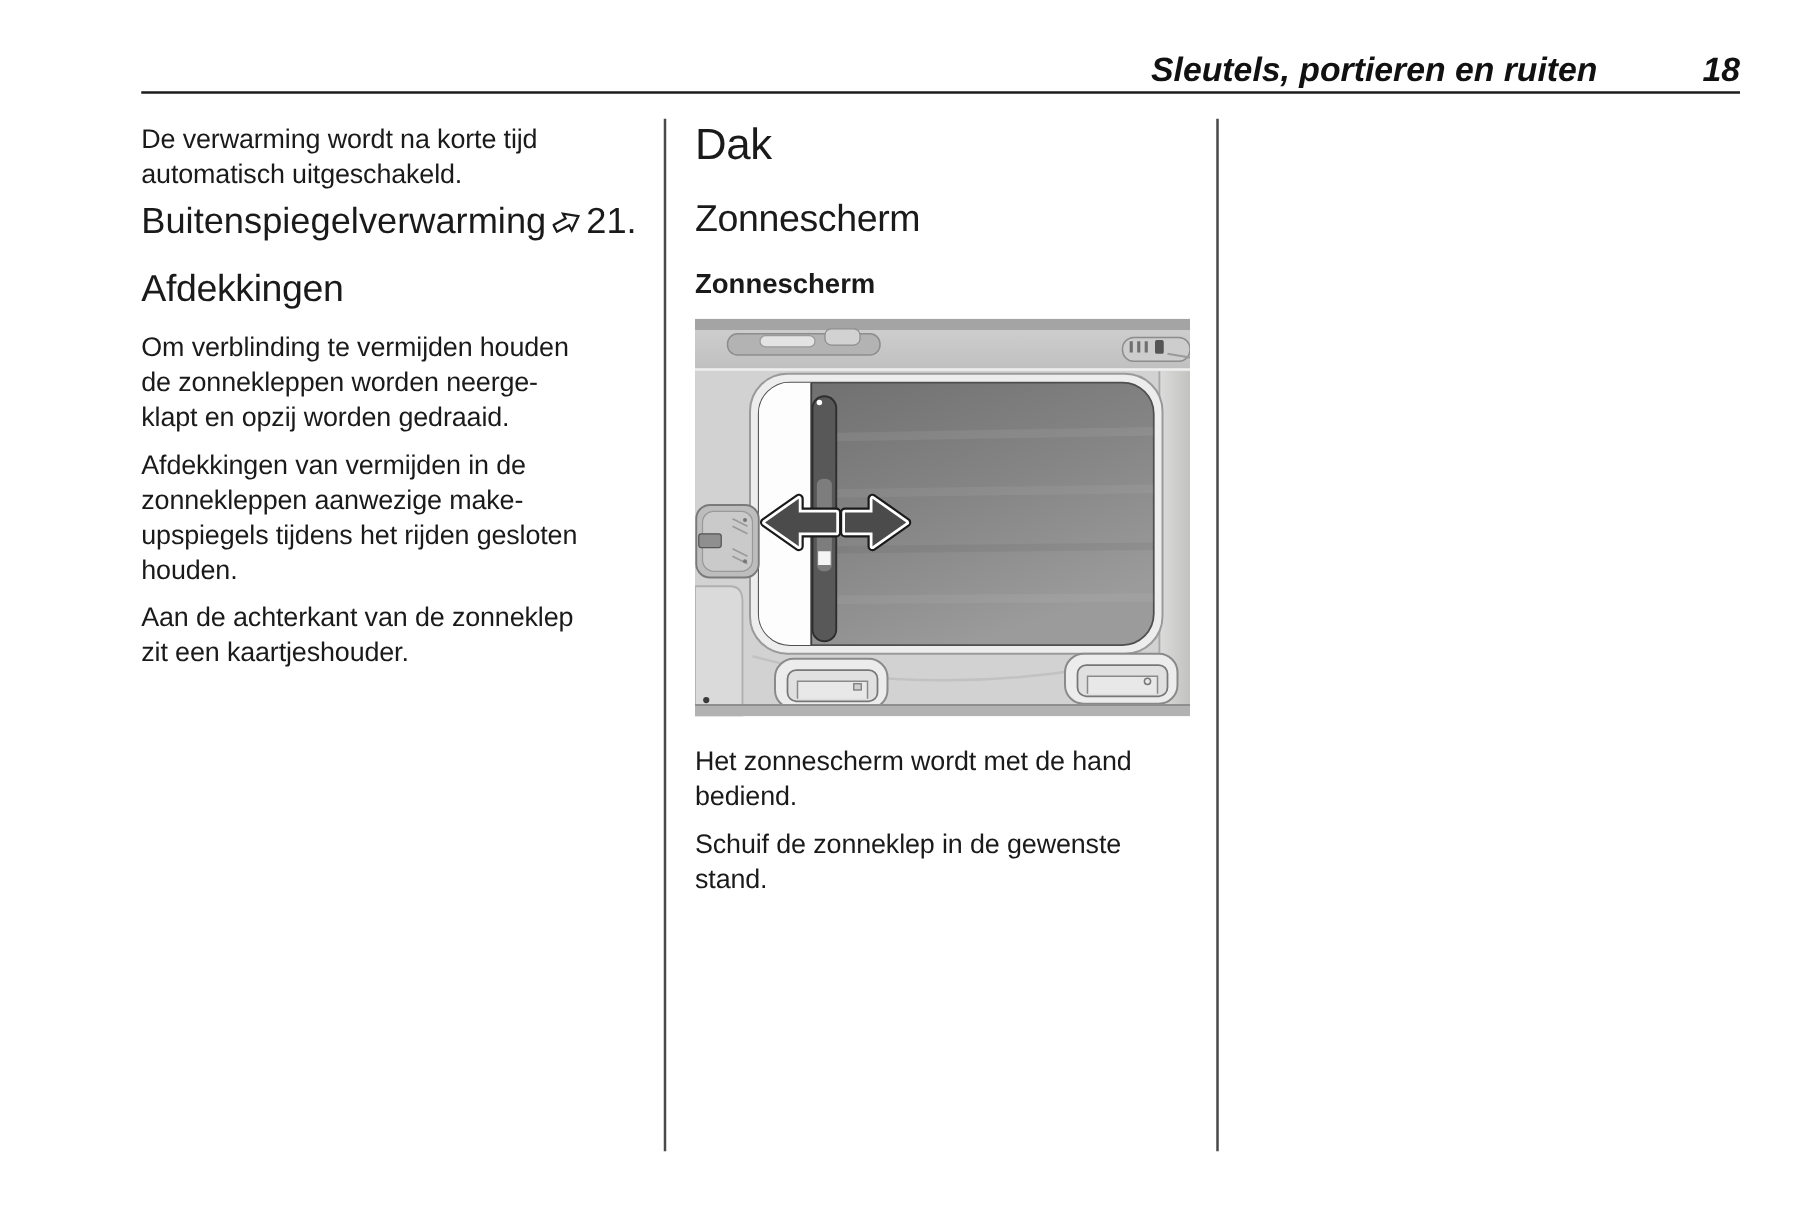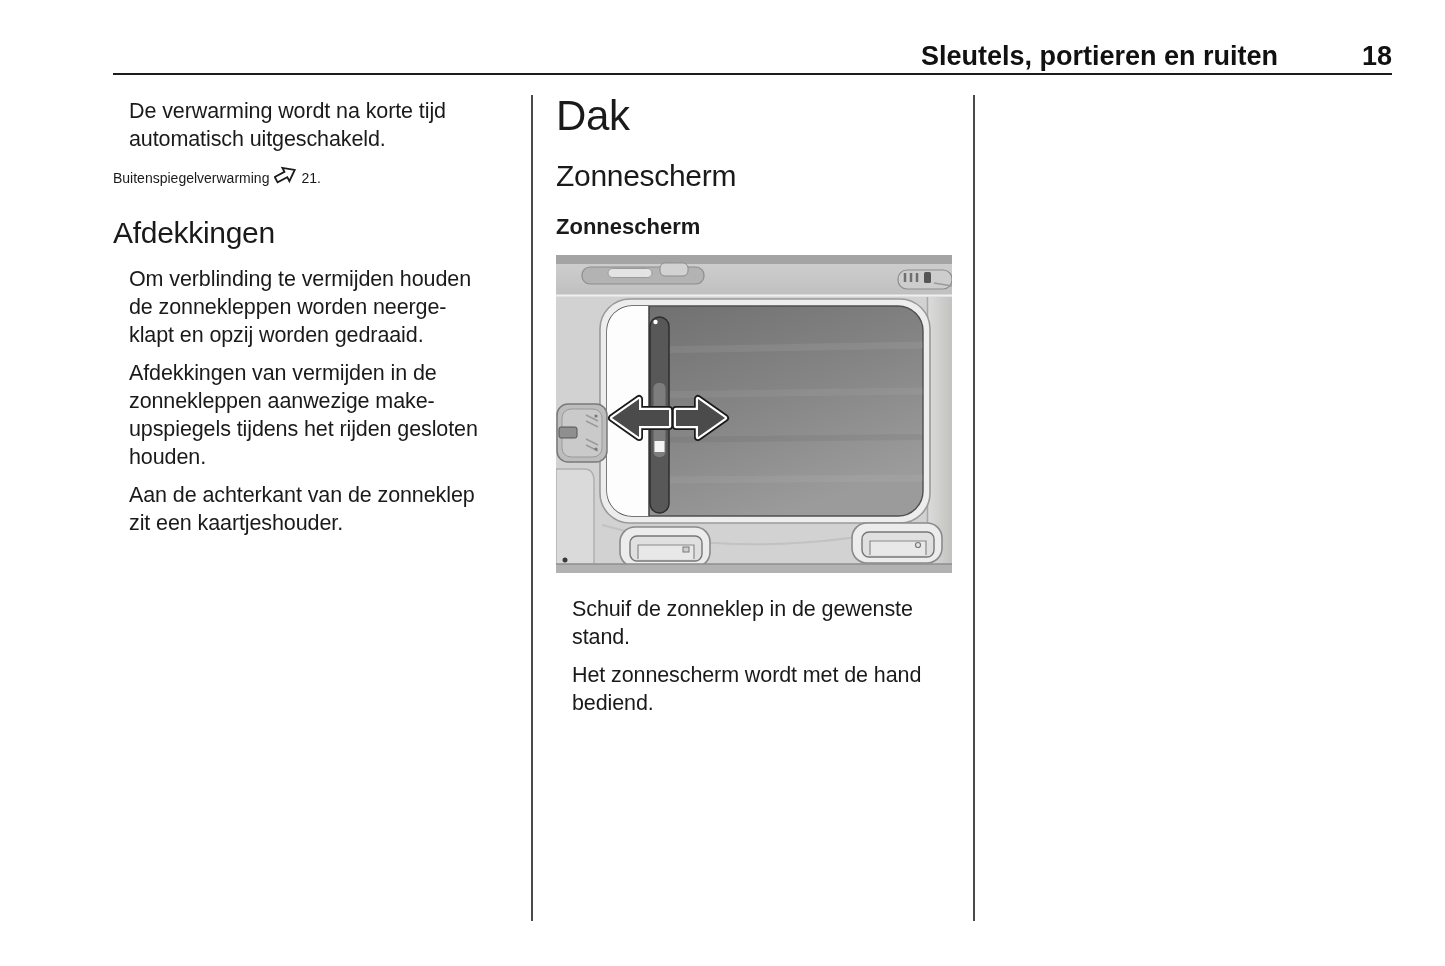--- a/index.html
+++ b/index.html
@@ -5,43 +5,43 @@
   * { box-sizing: border-box; }
   html,body { margin:0; padding:0; background:#ffffff; }
   .page {
     position:relative; width:1445px; height:966px; background:#ffffff;
     font-family:"Liberation Sans", sans-serif; color:#1a1a1a; overflow:hidden;
   }
   
   .running-header {
     position:absolute; top:41px; left:113px; width:1279px;
     display:flex; justify-content:flex-end; align-items:center; gap:84px;
-    font-weight:bold; font-size:27px; line-height:30px; color:#111;
+    font-weight:bold; font-size:27px; line-height:30px; color:#111;font-style:italic;
   }
   .header-rule { position:absolute; top:73px; left:113px; width:1279px; height:2px; background:#1c1c1c; }
 
   
   .col-divider { position:absolute; top:95px; width:2px; height:826px; background:#4a4a4a; }
   .col-divider.first  { left:531px; }
   .col-divider.second { left:973px; }
 
   
   .col { position:absolute; top:97px; }
   .col-left   { left:113px; width:412px; }
   .col-middle { left:556px; width:400px; }
   .col-right  { left:996px; width:396px; }
 
   .body-text {
-    font-size:21.5px; line-height:28px; margin:0 0 10px 16px;
+    font-size:21.5px; line-height:28px; margin:0 0 10px 0;
     white-space:pre; letter-spacing:-0.1px; color:#1a1a1a;
   }
-  .cross-ref { font-size:14px; line-height:28px; margin:0 0 10px 0; }
+  .cross-ref { font-size:29px; line-height:28px; margin:0 0 10px 0; }
   .ref-arrow-icon { display:inline-block; vertical-align:-4px; margin:0 3px 0 5px; }
 
-  .h-chapter  { font-size:42px; line-height:38px; font-weight:400; margin:0 0 24px 0; letter-spacing:-0.3px; }
+  .h-chapter  { font-size:35px; line-height:38px; font-weight:400; margin:0 0 24px 0; letter-spacing:-0.3px; }
   .h-section  { font-size:30px; line-height:34px; font-weight:400; margin:0 0 21px 0; letter-spacing:-0.3px; }
   .h-section-left { font-size:30px; line-height:34px; font-weight:400; margin:24px 0 15px 0; letter-spacing:-0.3px; }
   .h-subsection { font-size:22px; line-height:26px; font-weight:bold; margin:0 0 15px 0; }
 
   .figure-wrap { width:396px; height:318px; margin:0 0 22px 0; line-height:0; }
 </style>
 </head>
 <body>
 
 <div class="page">
@@ -190,21 +190,21 @@
           <rect x="10" y="9" width="72" height="25" rx="7" fill="#e0e0e0" stroke="#777777" stroke-width="1.4"></rect>
           <path d="M18 32 L18 18 L74 18 L74 32" fill="#e8e8e8" stroke="#8a8a8a" stroke-width="1.2"></path>
           <circle cx="66" cy="22" r="2.5" fill="none" stroke="#777" stroke-width="1.2"></circle>
         </g>
 
         <rect y="309" width="396" height="9" fill="#b2b2b2"></rect>
         <line x1="0" y1="309" x2="396" y2="309" stroke="#8e8e8e" stroke-width="1.5"></line>
       </svg>
     </div>
 
+    <p class="body-text">Het zonnescherm wordt met de hand
+bediend.</p>
     <p class="body-text">Schuif de zonneklep in de gewenste
 stand.</p>
-    <p class="body-text">Het zonnescherm wordt met de hand
-bediend.</p>
   </div>
 
   <div class="col col-right"></div>
 
 </div>
 
 </body></html>

